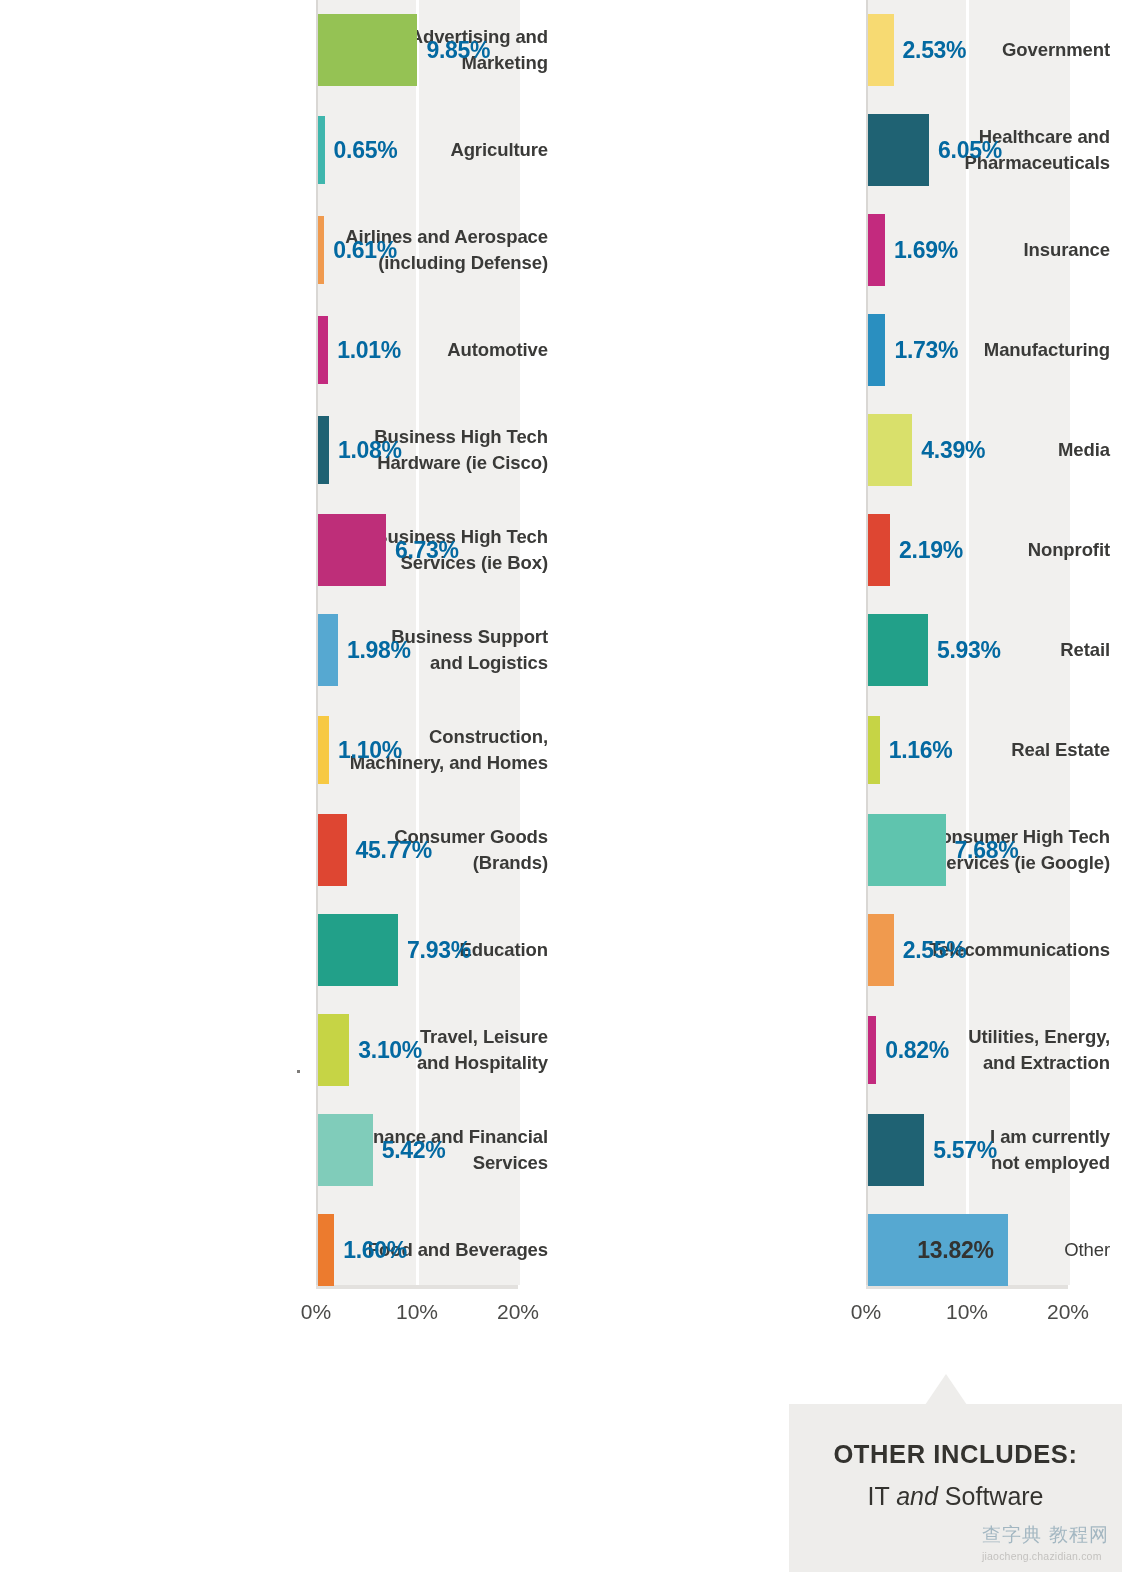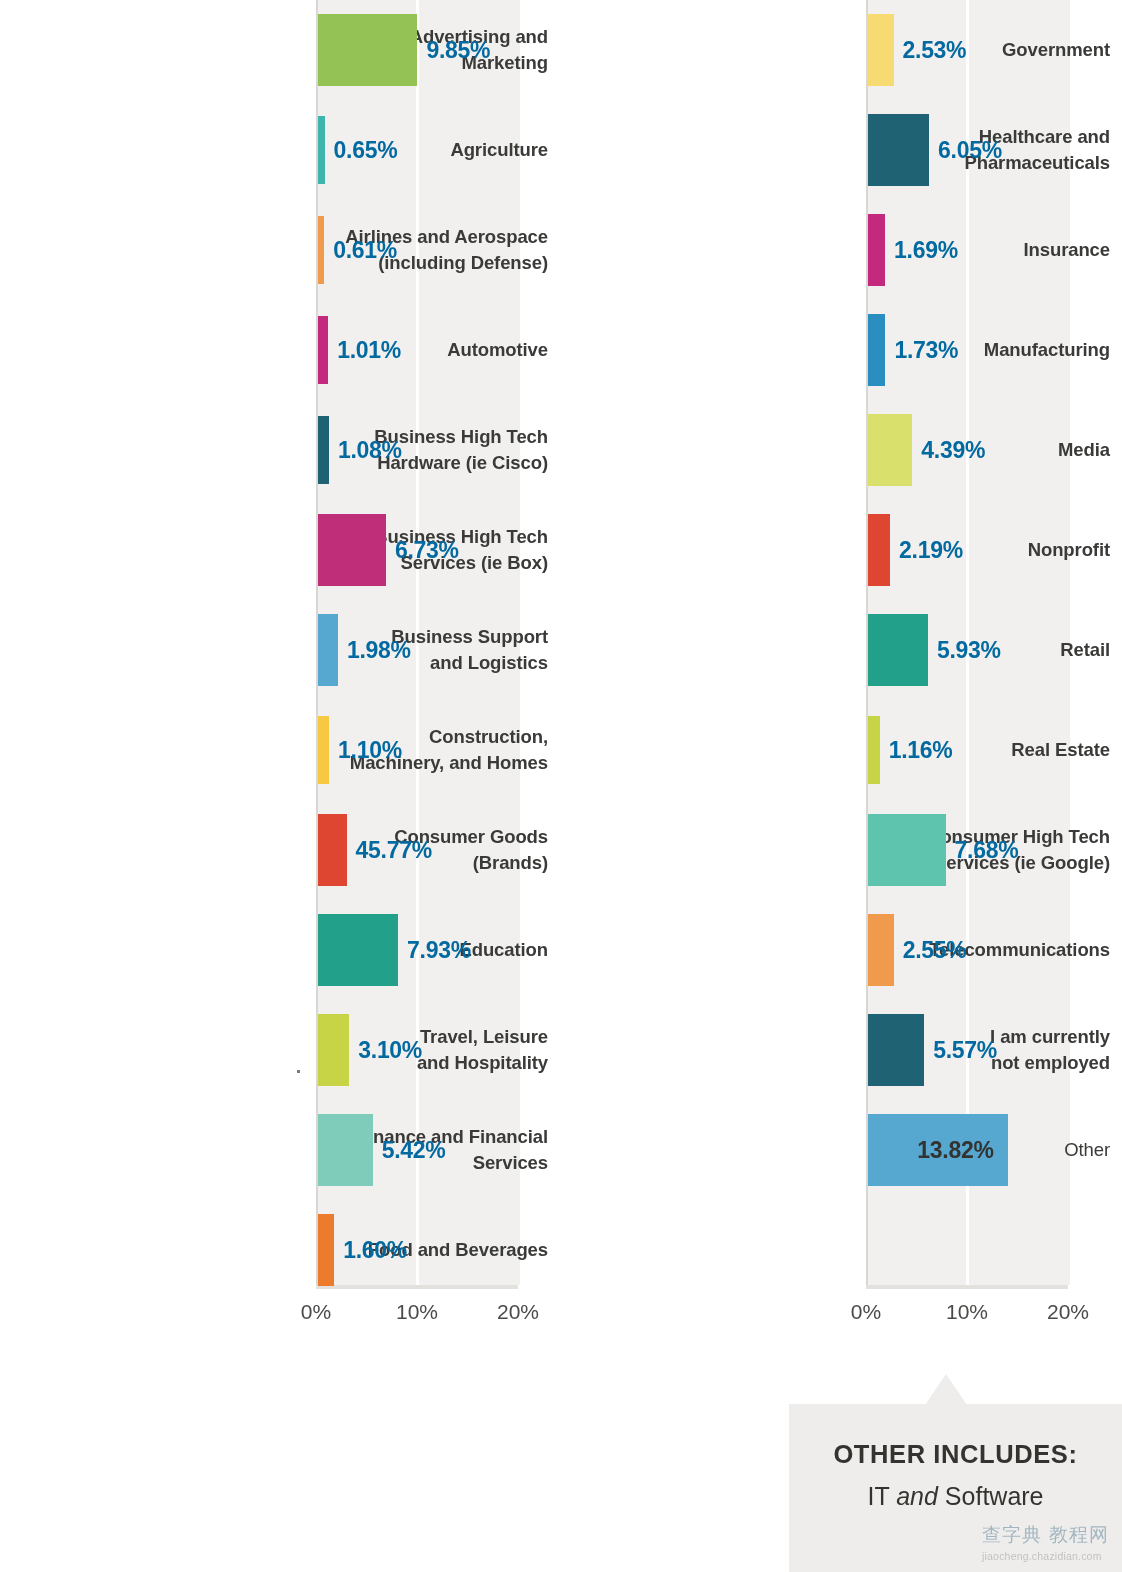--- a/index.html
+++ b/index.html
@@ -438,20 +438,30 @@
       <div class="row">
         <div class="cat-label">Telecommunications</div>
         <div class="bar-wrap">
           <div class="bar-inner">
             <div class="bar" style="width: 25.755px; background: rgb(240, 154, 78);"></div>
           </div>
           <div class="value">2.55%</div>
         </div>
       </div>
       <div class="row">
+        <div class="cat-label">Utilities, Energy,
+and Extraction</div>
+        <div class="bar-wrap">
+          <div class="bar-inner">
+            <div class="bar thin" style="width: 8.282px; background: rgb(195, 42, 126);"></div>
+          </div>
+          <div class="value">0.82%</div>
+        </div>
+      </div>
+      <div class="row">
         <div class="cat-label">I am currently
 not employed</div>
         <div class="bar-wrap">
           <div class="bar-inner">
             <div class="bar" style="width: 56.257px; background: rgb(31, 98, 115);"></div>
           </div>
           <div class="value">5.57%</div>
         </div>
       </div>
       <div class="row">

